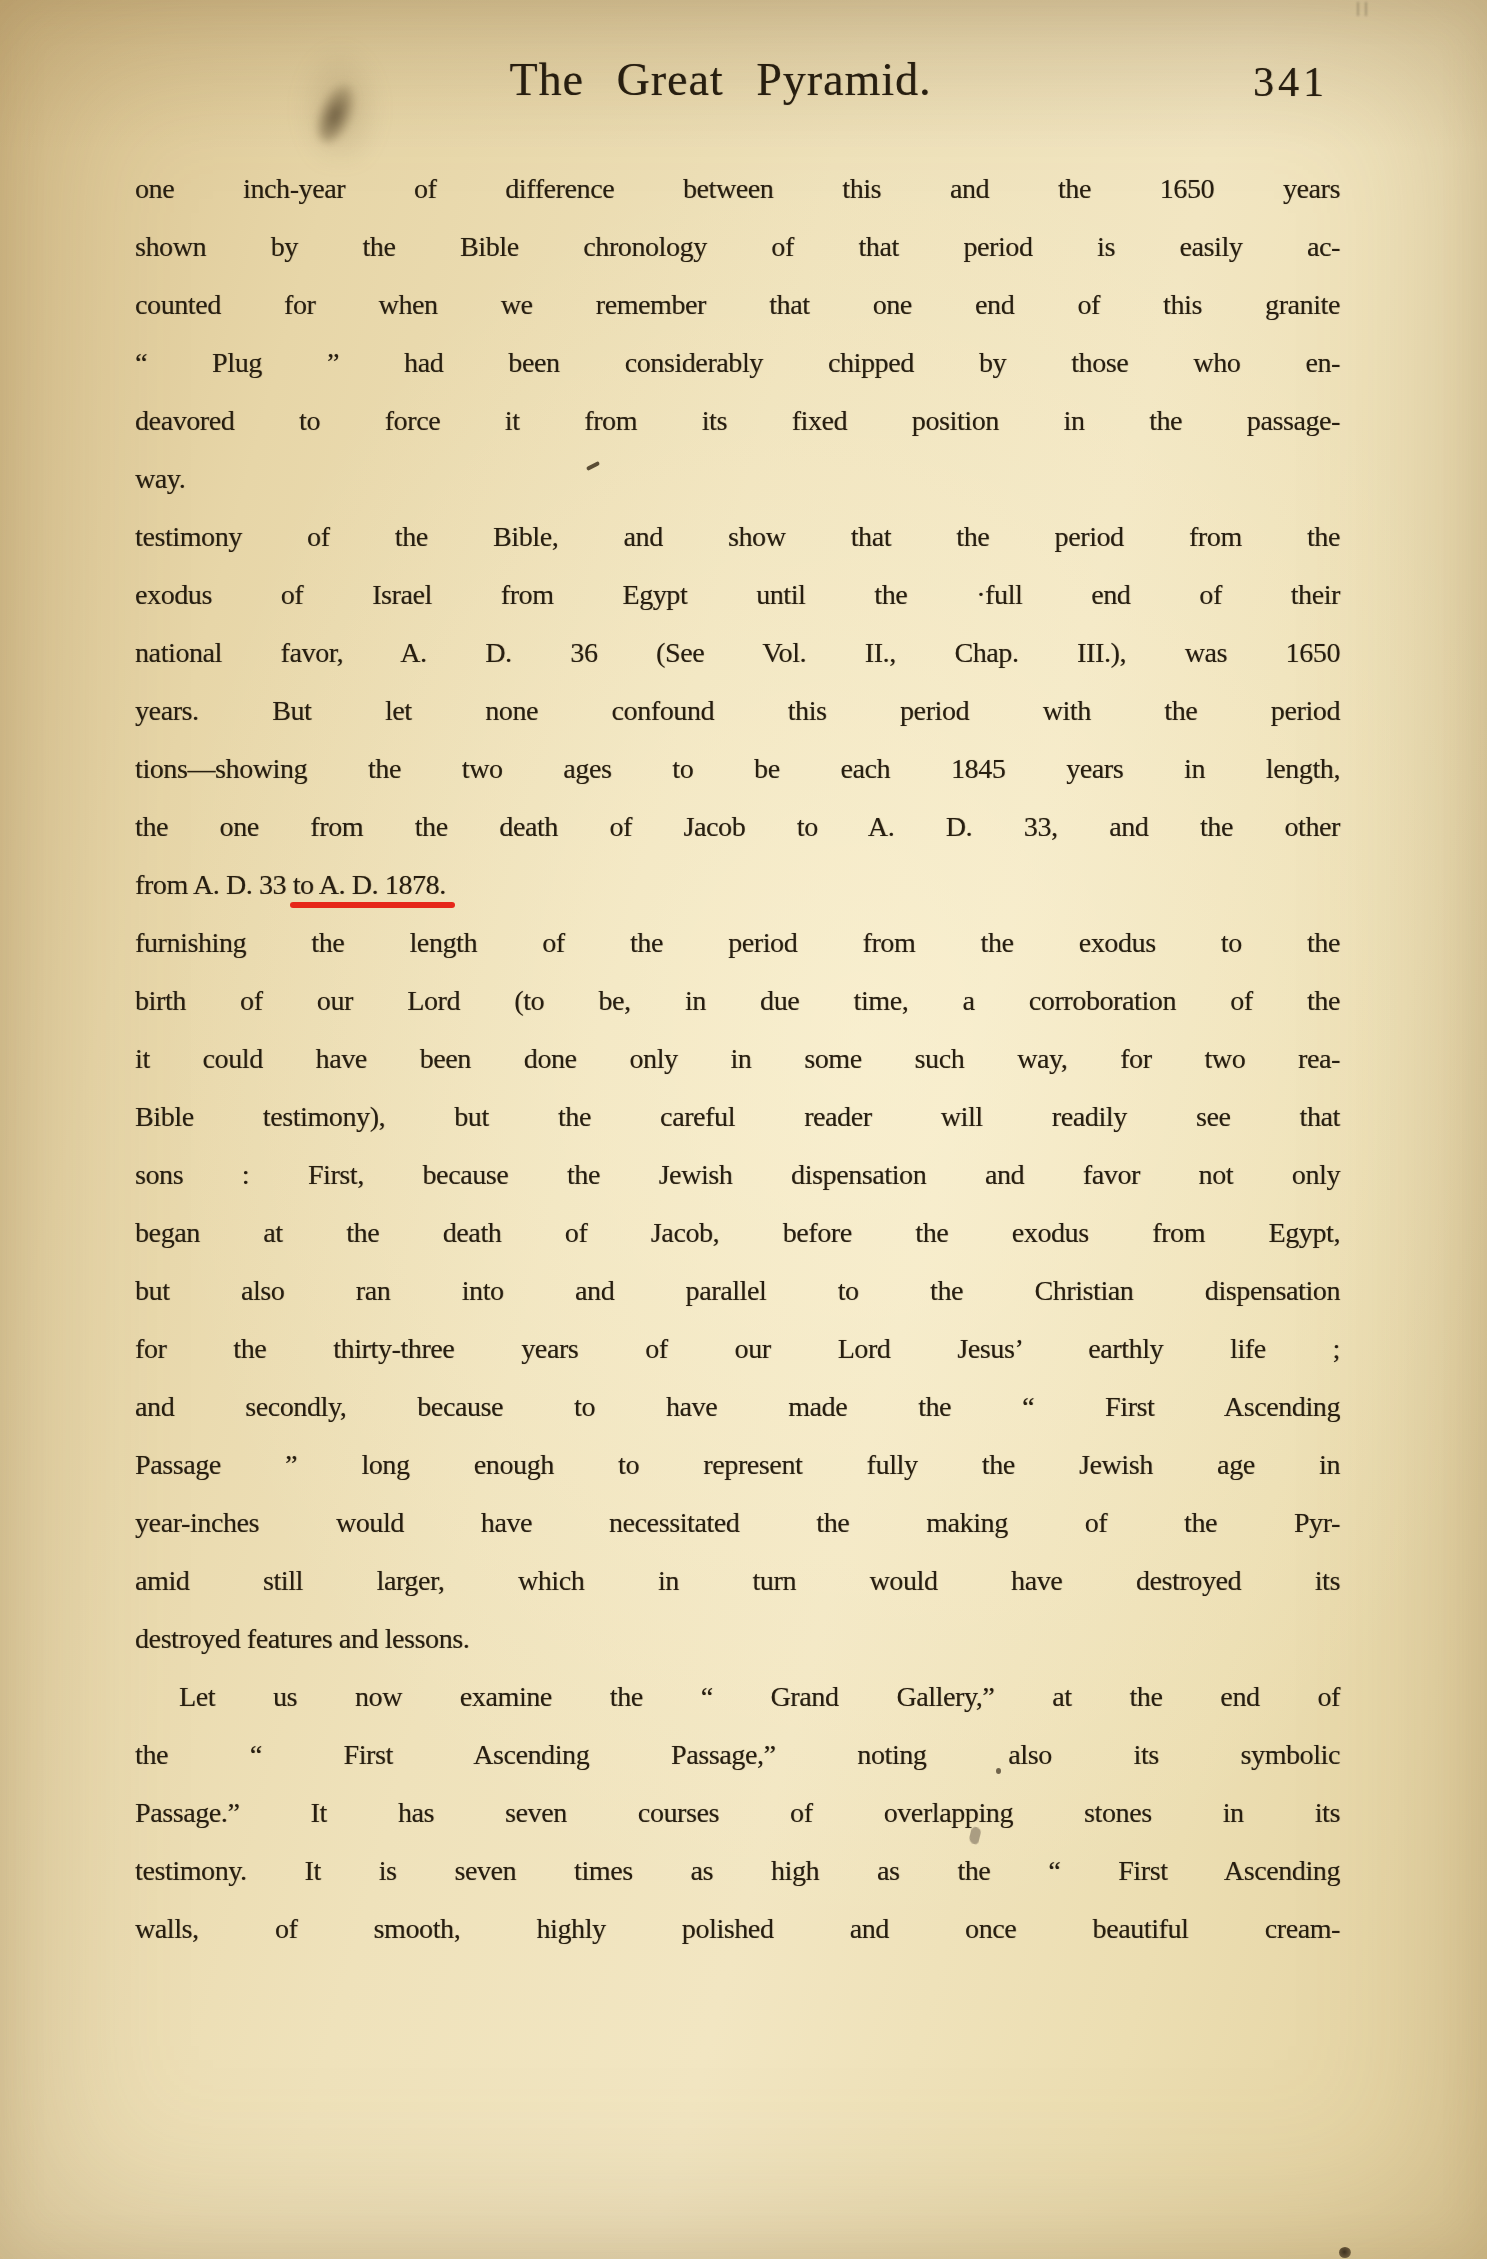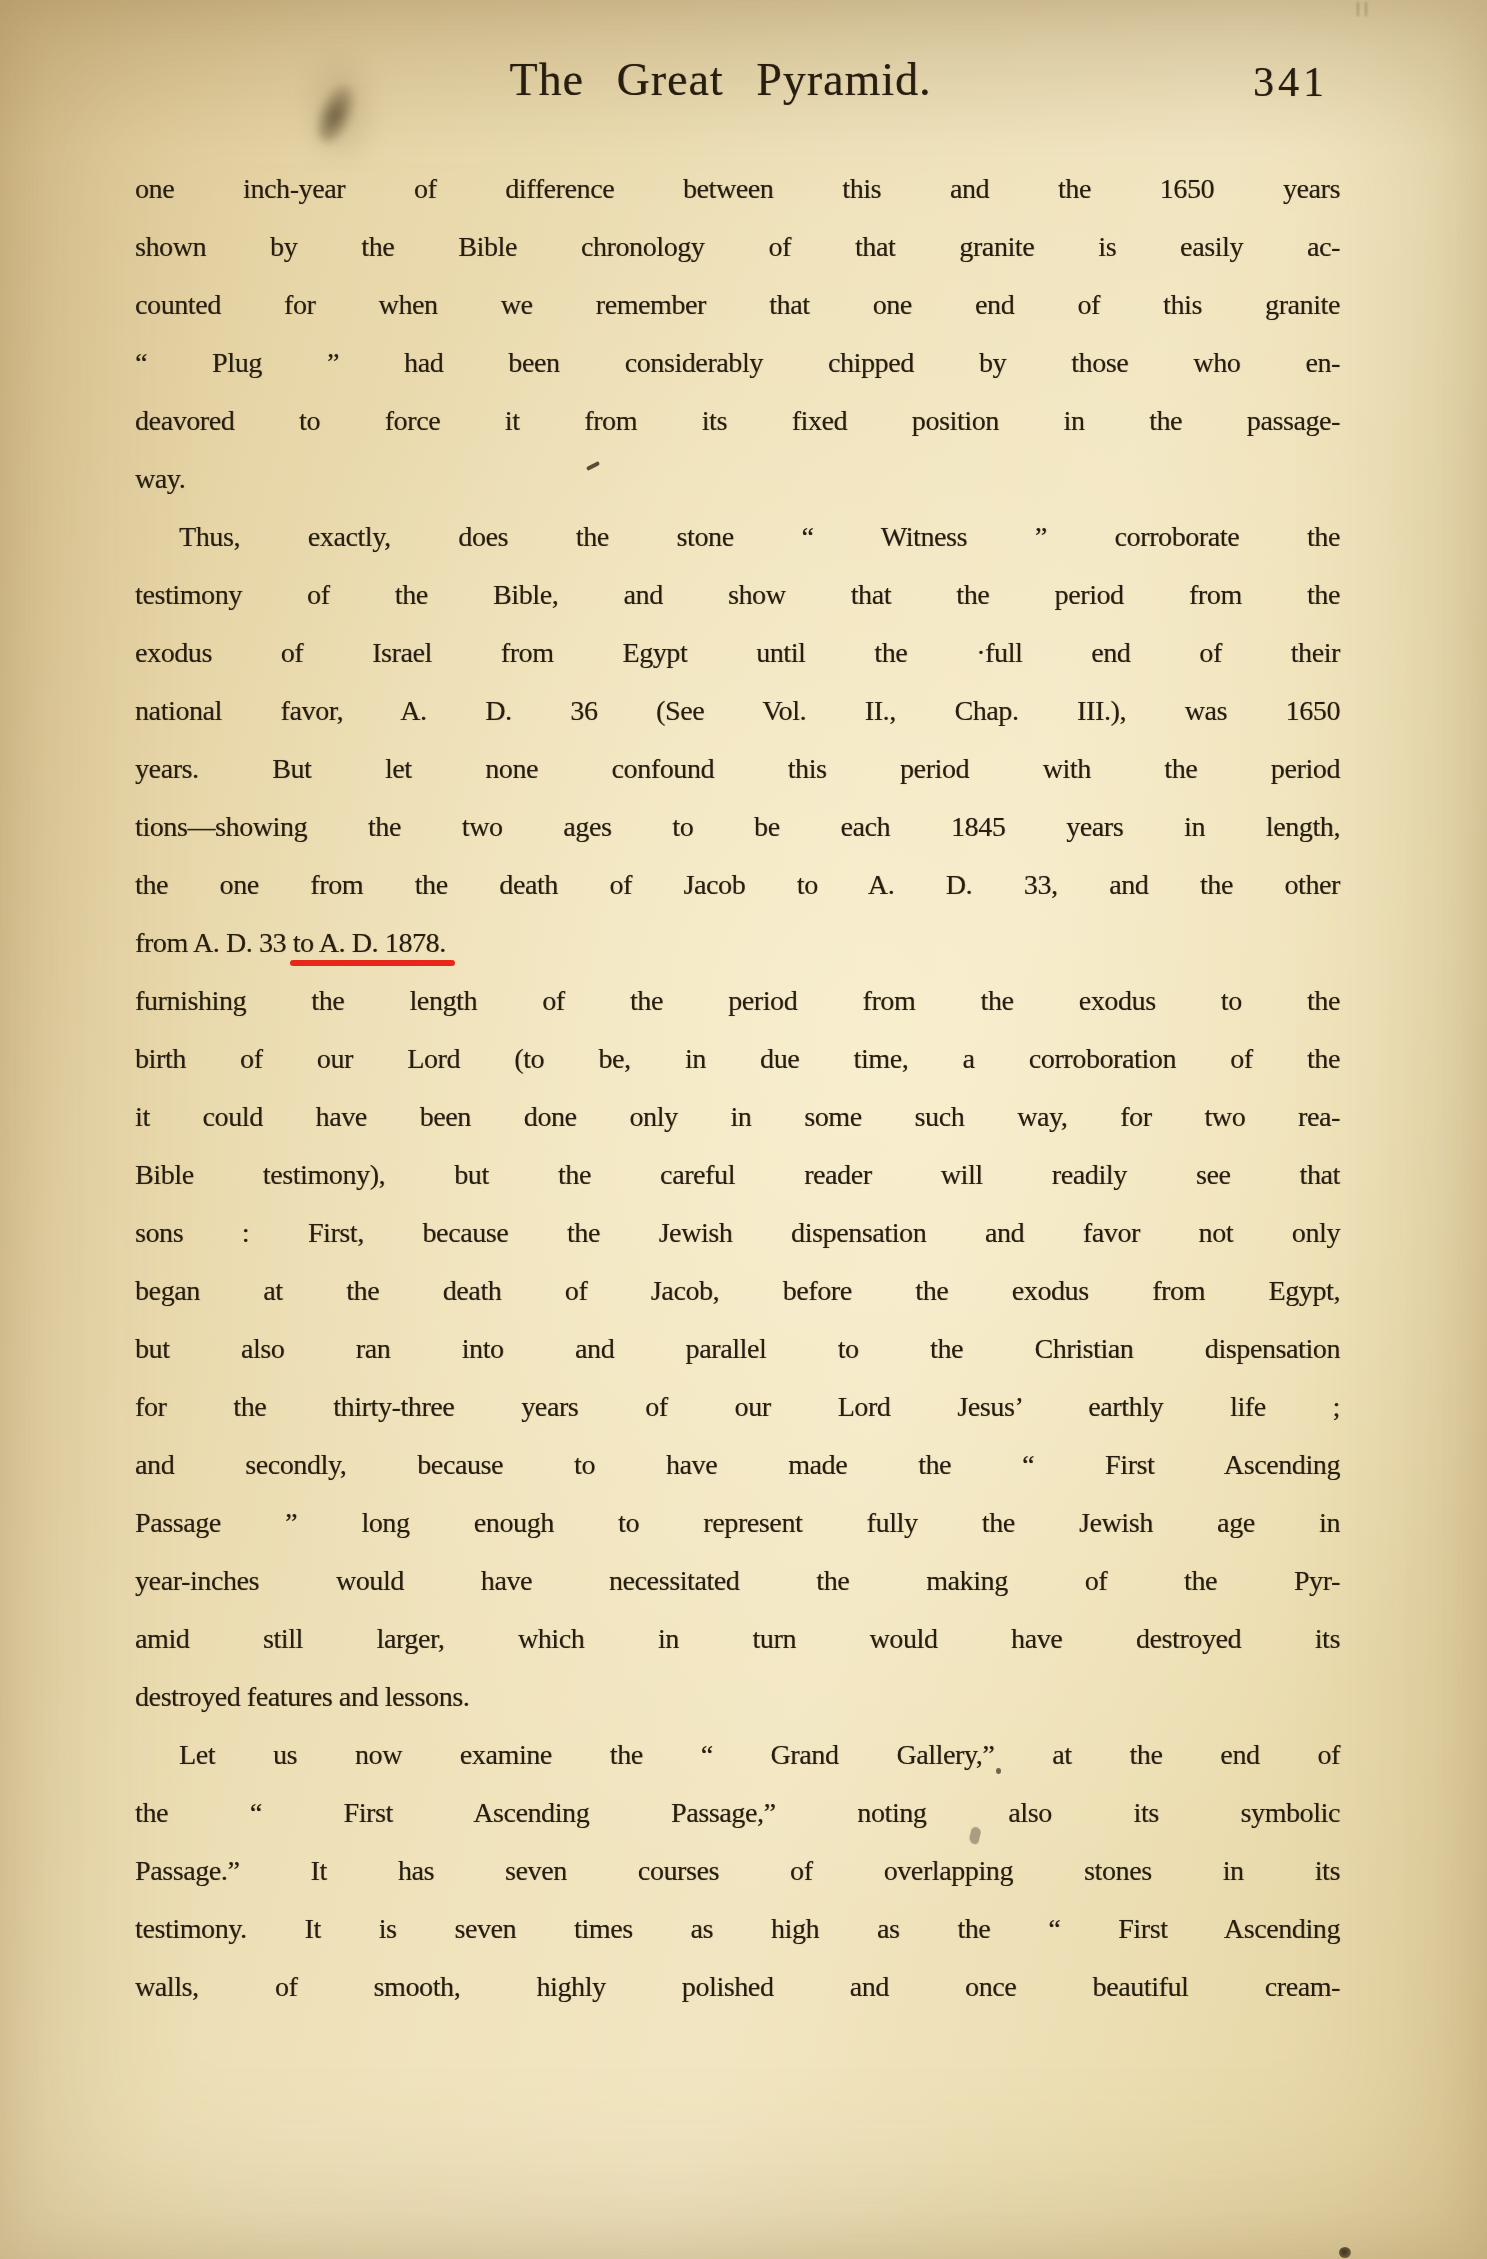--- a/index.html
+++ b/index.html
@@ -125,28 +125,27 @@
   <div class="mark bottom-speck"></div>
 
   <div class="page-header">
     <div class="running-title">The Great Pyramid.</div>
     <div class="page-number">341</div>
   </div>
 
   <div class="page-body">
       <div class="paragraph">
         <div class="line">one inch-year of difference between this and the 1650 years</div>
-        <div class="line">shown by the Bible chronology of that granite is easily ac-</div>
+        <div class="line">shown by the Bible chronology of that period is easily ac-</div>
         <div class="line">counted for when we remember that one end of this granite</div>
         <div class="line">“ Plug ” had been considerably chipped by those who en-</div>
         <div class="line">deavored to force it from its fixed position in the passage-</div>
         <div class="line left">way.</div>
       </div>
       <div class="paragraph">
-        <div class="line indent">Thus, exactly, does the stone “ Witness ” corroborate the</div>
         <div class="line">testimony of the Bible, and show that the period from the</div>
         <div class="line">exodus of Israel from Egypt until the ·full end of their</div>
         <div class="line">national favor, A. D. 36 (See Vol. II., Chap. III.), was 1650</div>
         <div class="line">years. But let none confound this period with the period</div>
         <div class="line">tions—showing the two ages to be each 1845 years in length,</div>
         <div class="line">the one from the death of Jacob to A. D. 33, and the other</div>
         <div class="line left"><span>from A. D. 33 </span><span class="redline">to A. D. 1878.<span class="redline-bar"></span></span></div>
       </div>
       <div class="paragraph">
         <div class="line">furnishing the length of the period from the exodus to the</div>

